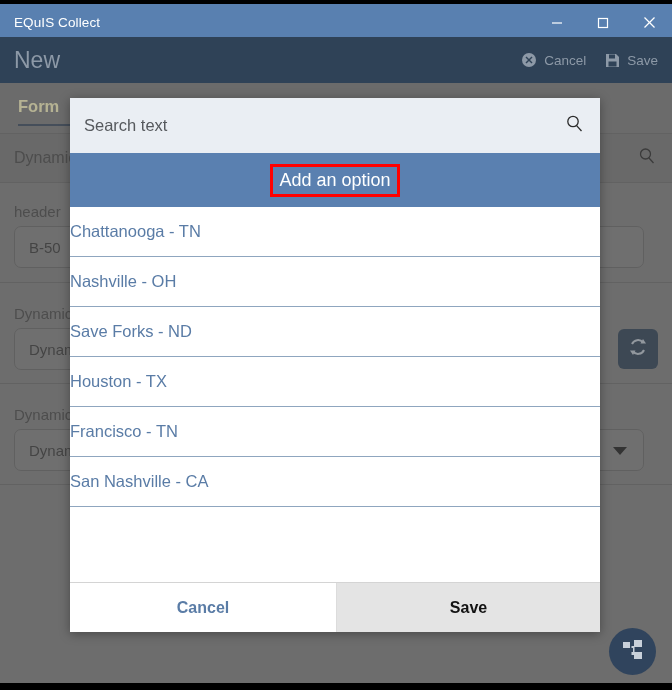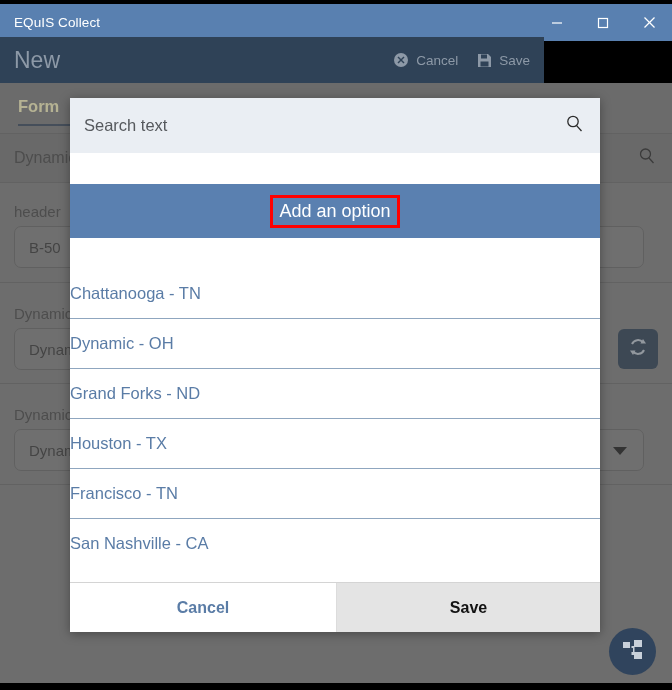--- a/index.html
+++ b/index.html
@@ -49,21 +49,21 @@
     align-items: center;
     justify-content: center;
     color: #ffffff;
   }
   .win-btn svg { display: block; }
 
   
   .appheader {
     position: absolute;
     left: 0; top: 37px;
-    width: 544px; height: 46px;
+    width: 672px; height: 46px;
     background: #2f4257;
     display: flex;
     align-items: center;
     text-align: right;
   }
   .appheader-title {
     color: #8d99a7;
     font-size: 23px;
     margin-left: 14px;
     font-weight: 400;
@@ -206,21 +206,20 @@
   .dialog {
     position: absolute;
     left: 70px; top: 98px;
     width: 530px; height: 534px;
     background: #ffffff;
     box-shadow: 0 2px 10px rgba(0,0,0,0.35);
     z-index: 10;
     display: flex;
     flex-direction: column;
     overflow: hidden;
-    gap: 31px;
   }
   .dlg-search {
     height: 55px;
     background: #eaeef3;
     display: flex;
     align-items: center;
     flex: none;
   }
   .dlg-search-input {
     border: none;
@@ -440,24 +439,24 @@
     <div class="dlg-addrow">
       <span class="dlg-addrow-label">Add an option</span>
       <span class="highlight-box"></span>
     </div>
 
     <div class="dlg-list">
       <div class="dlg-item">
           <span>Chattanooga - TN</span>
         </div>
       <div class="dlg-item">
-          <span>Dynamic - OH</span>
-        </div>
-      <div class="dlg-item">
-          <span>Grand Forks - ND</span>
+          <span>Nashville - OH</span>
+        </div>
+      <div class="dlg-item">
+          <span>Save Forks - ND</span>
         </div>
       <div class="dlg-item">
           <span>Houston - TX</span>
         </div>
       <div class="dlg-item">
           <span>Francisco - TN</span>
         </div>
       <div class="dlg-item">
           <span>San Nashville - CA</span>
         </div>

